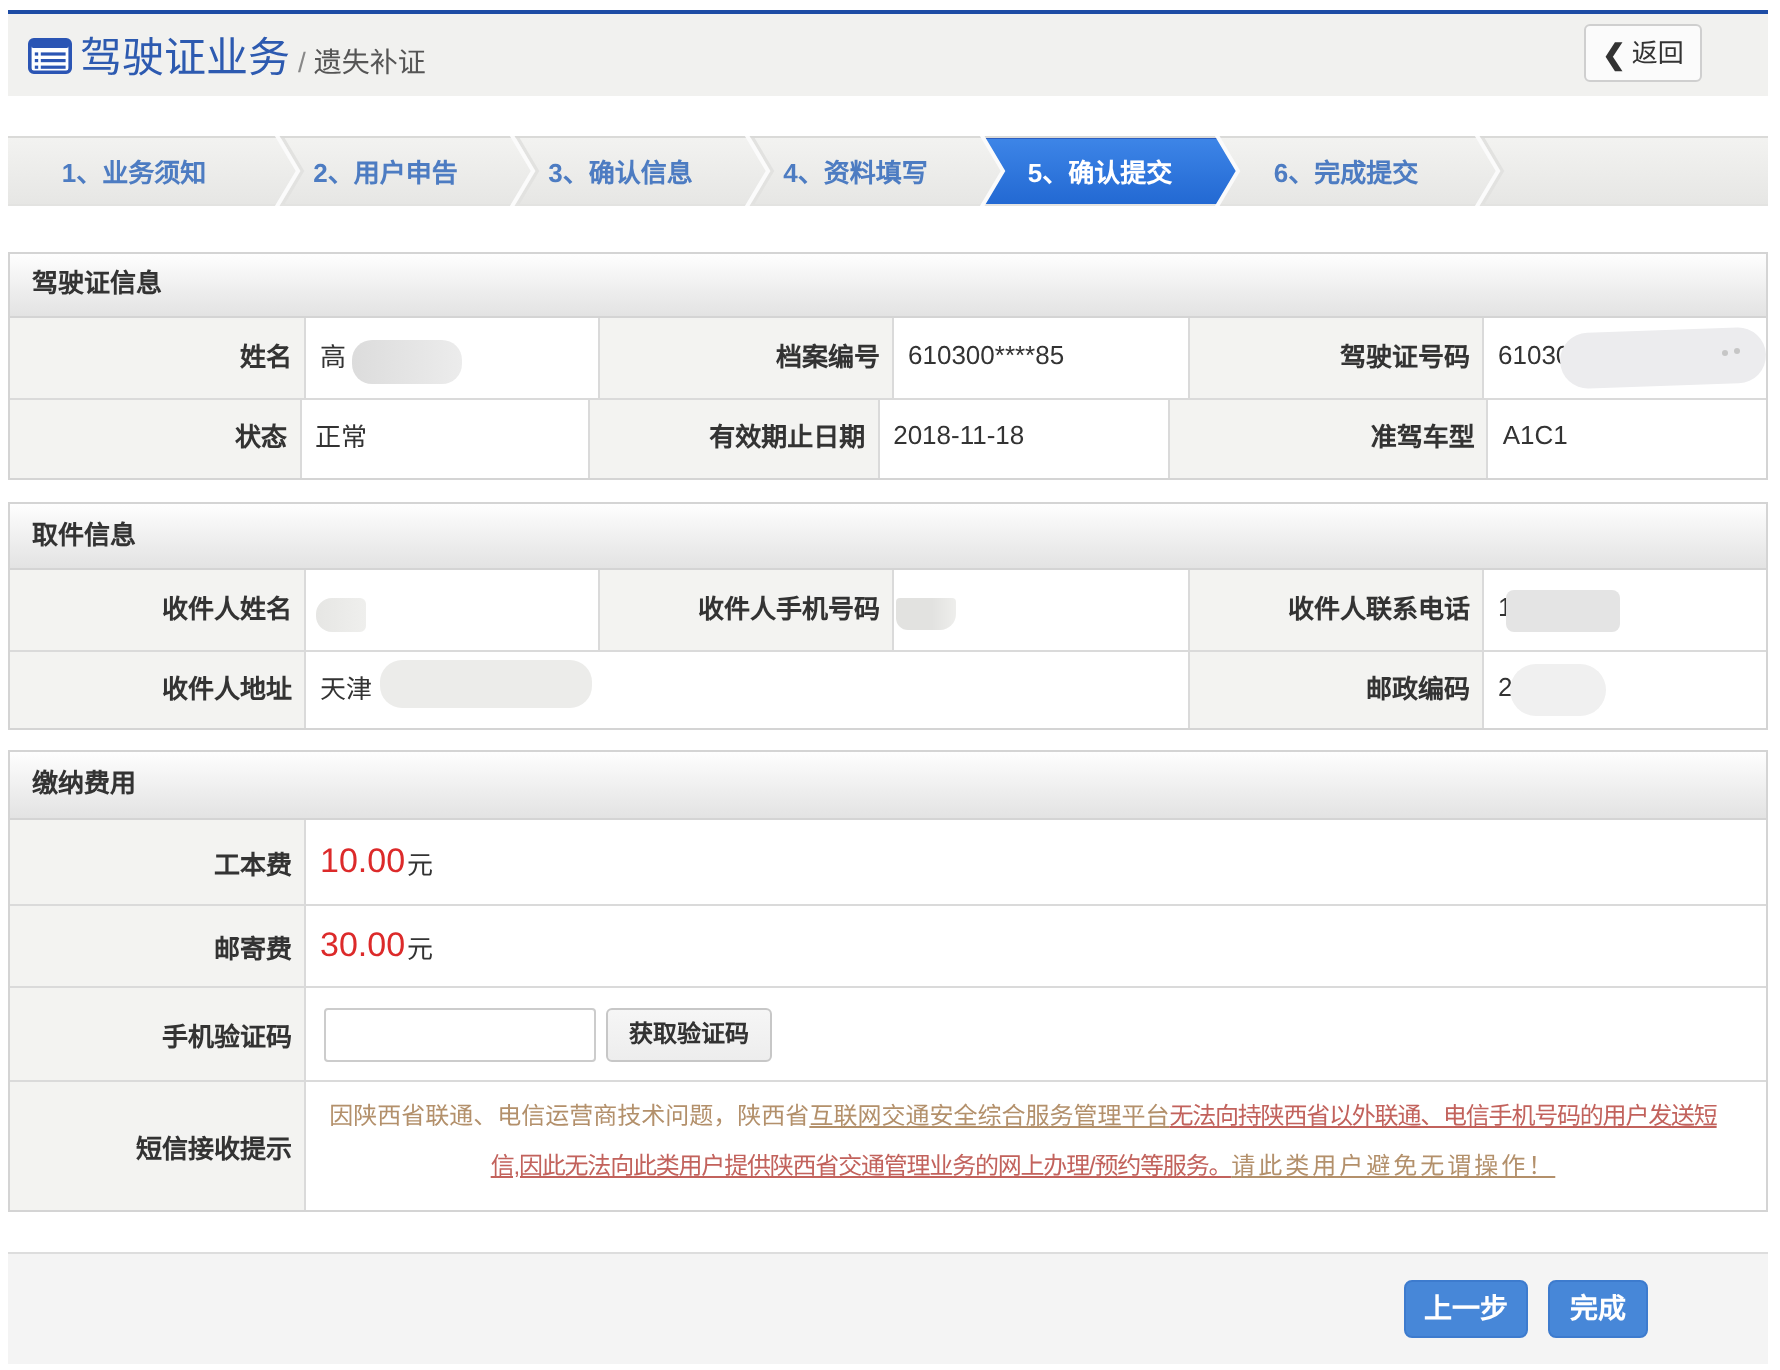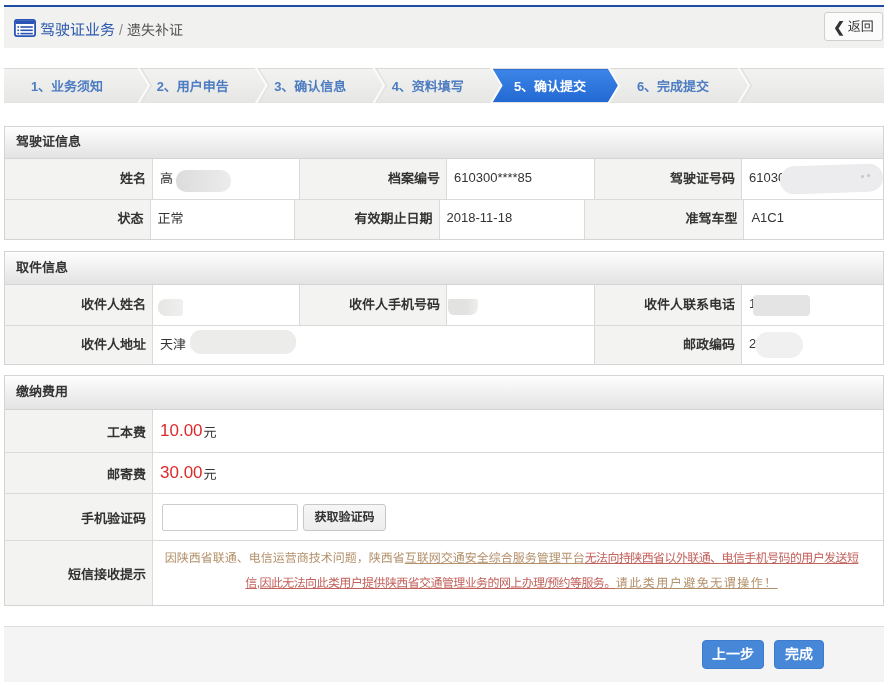--- a/index.html
+++ b/index.html
@@ -4,24 +4,24 @@
 <style>
   html,body{margin:0;padding:0;}
   body{width:890px;height:685px;position:relative;background:#fff;
        font-family:"Liberation Sans",sans-serif;overflow:hidden;}
   .abs{position:absolute;}
   
   #topbar{left:4px;top:5px;width:880px;height:2.5px;background:#1d4ca5;}
   
   #head{left:4px;top:7px;width:880px;height:41px;background:#f1f1ef;}
   #title{position:absolute;left:36px;top:2px;height:40px;line-height:42px;white-space:nowrap;}
-  #title .t1{font-size:15px;font-weight:500;color:#2d5ab0;}
+  #title .t1{font-size:21px;font-weight:500;color:#2d5ab0;}
   #title .sl{font-size:14px;color:#888;margin:0 4px;}
   #title .t2{font-size:14px;color:#555;}
-  #back{position:absolute;left:820px;top:5px;width:57px;height:27px;background:#fbfbfb;
+  #back{position:absolute;left:788px;top:5px;width:57px;height:27px;background:#fbfbfb;
         border:1px solid #cfcfcf;border-radius:3px;text-align:center;line-height:27px;
         font-size:13px;color:#333;}
   #back .ar{font-weight:bold;font-size:14px;margin-right:3px;position:relative;top:0.5px;}
   
   .sec{position:absolute;left:4px;width:880px;box-sizing:border-box;border-radius:25px;}
   .sechead{box-sizing:border-box;border:1px solid #d4d4d4;
            background:linear-gradient(#fefefe,#ececec 65%,#e3e3e3);
            font-size:13px;font-weight:bold;color:#333;padding-left:11px;}
   .tbl{box-sizing:border-box;border:1px solid #d4d4d4;border-top:none;background:#fff;}
   .r{display:flex;box-sizing:border-box;}

